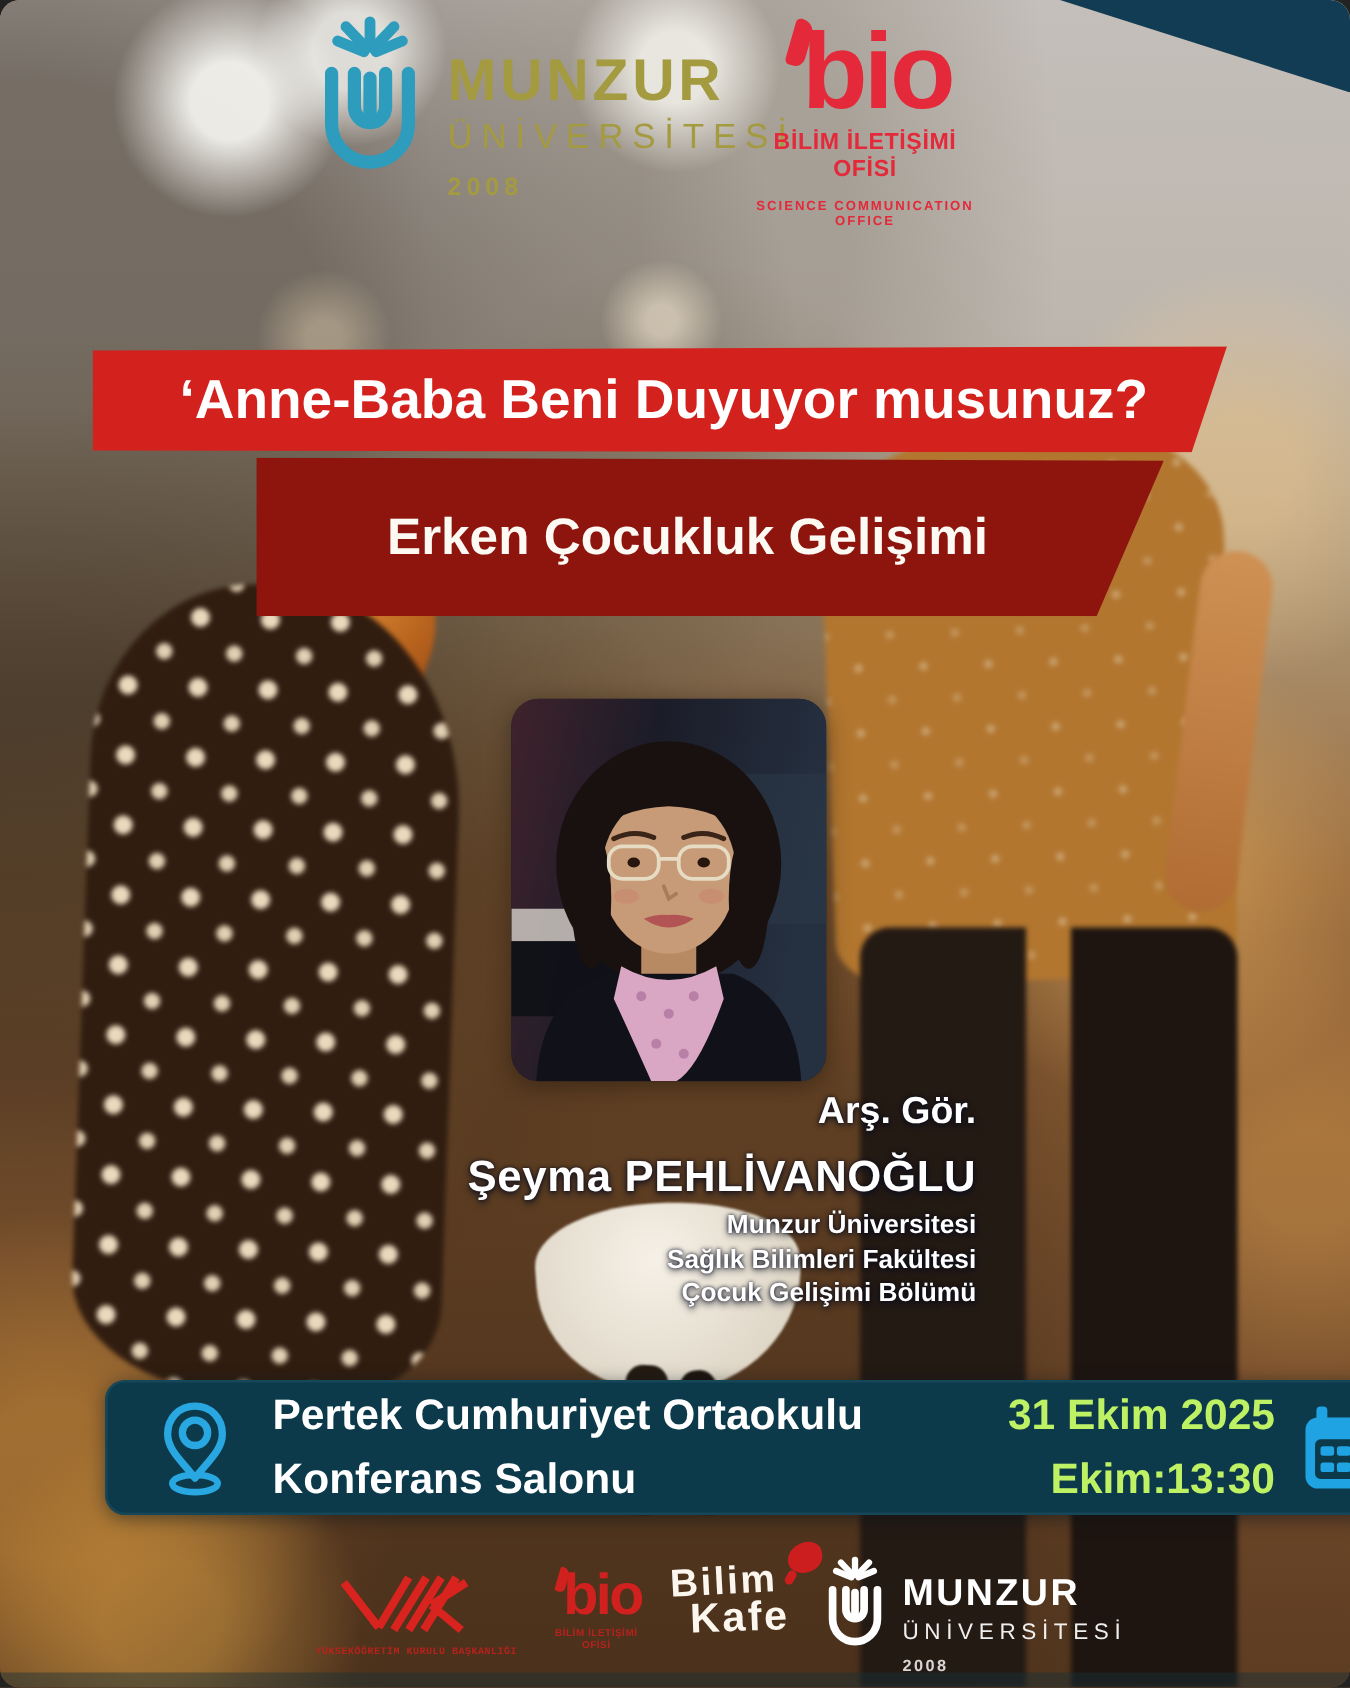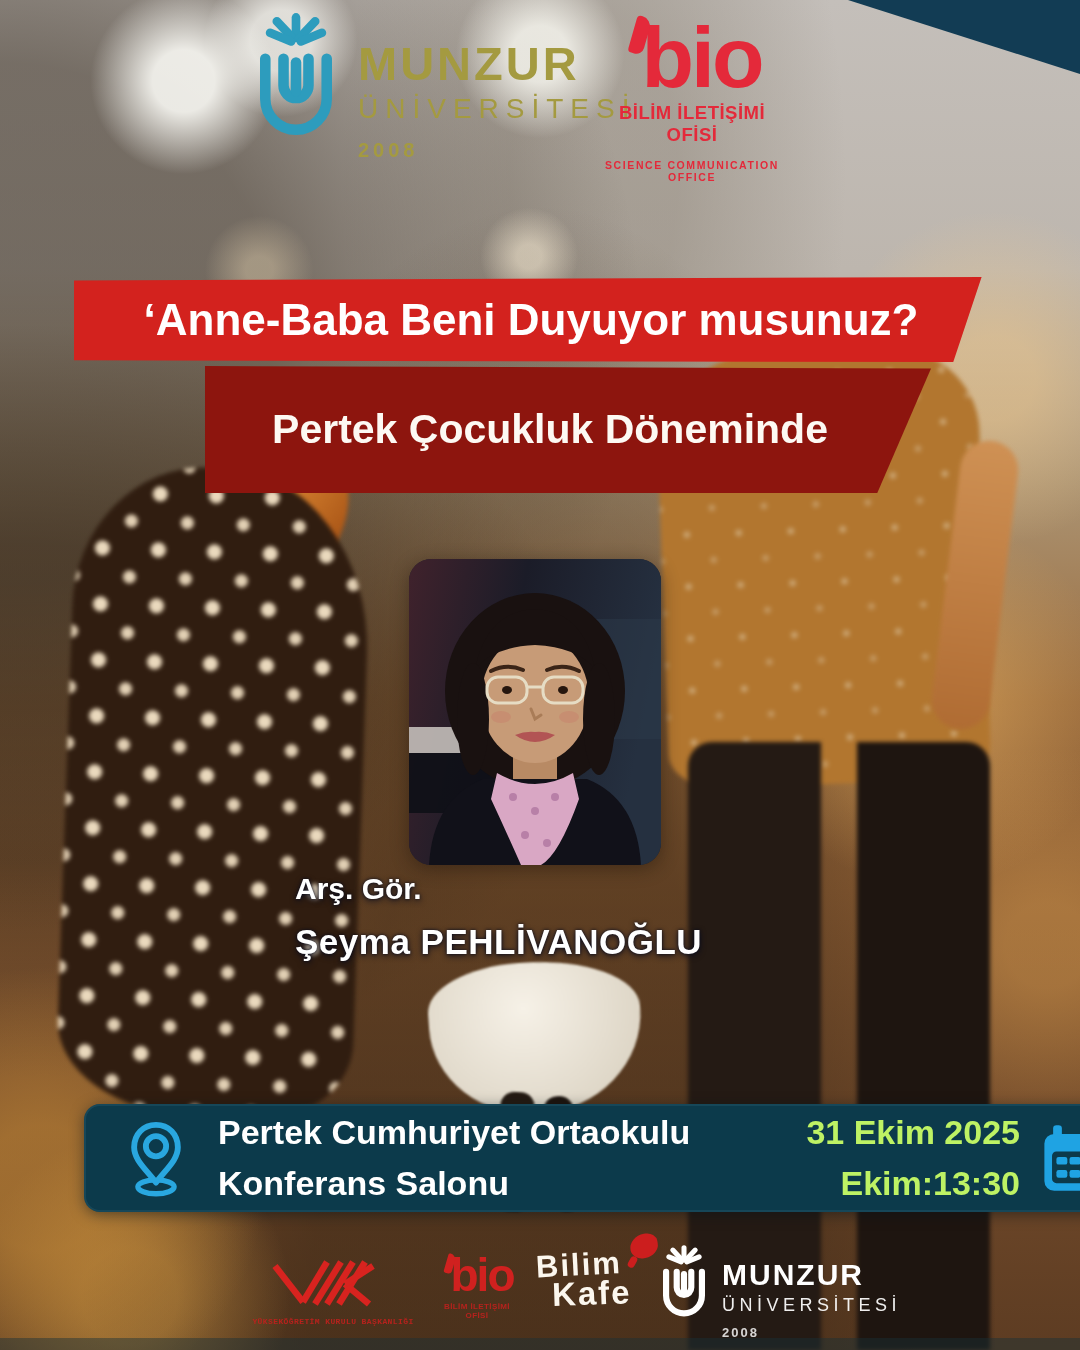--- a/index.html
+++ b/index.html
@@ -1,17 +1,17 @@
 <!DOCTYPE html>
 <html><head>
 <meta charset="utf-8">
 <style>
   html,body{margin:0;padding:0;background:#222;}
   .poster{position:relative;width:1080px;height:1350px;overflow:hidden;
-          font-family:"Liberation Sans",sans-serif;background:#8a6038;}
+          font-family:"Liberation Sans",sans-serif;background:#8a6038;border-radius:16px;}
   .abs{position:absolute;}
 
   
   .bg-base{inset:0;background:linear-gradient(180deg,#c4bfba 0%,#bdb6ae 20%,#ab9372 36%,
             #9a6c3e 52%,#8a5c33 66%,#70492a 84%,#5d3c22 100%);}
   .bg-bokeh{inset:0;background-image:
       radial-gradient(circle at 17% 6%, rgba(255,255,250,.85) 0 2%, transparent 6%),
       radial-gradient(circle at 26% 3%, rgba(255,255,250,.7) 0 2%, transparent 5%),
       radial-gradient(circle at 50% 4%, rgba(255,255,248,.75) 0 2%, transparent 6%),
       radial-gradient(circle at 49% 19%, rgba(250,238,214,.55) 0 1%, transparent 4%),
@@ -78,21 +78,21 @@
   .banner2{left:205px;top:366px;width:726px;height:127px;background:#8d150e;
       clip-path:polygon(0 0,100% 2%,92.6% 100%,0 100%);
       display:flex;flex-direction:column;align-items:center;justify-content:center;
       color:#fdf9f3;font-size:41px;font-weight:800;line-height:1.3;padding-right:36px;box-sizing:border-box;}
 
   
   .photo{left:409px;top:559px;width:252px;height:306px;border-radius:22px;overflow:hidden;
       background:#1c1f2a;box-shadow:0 4px 18px rgba(30,20,10,.45);}
 
   
-  .speaker{left:295px;top:872px;width:500px;text-align:left;color:#ffffff;
+  .speaker{left:281px;top:872px;width:500px;text-align:right;color:#ffffff;
       text-shadow:0 2px 6px rgba(8,12,30,.85),0 0 3px rgba(8,12,30,.9);}
   .speaker-degree{font-size:30px;font-weight:800;}
   .speaker-name{font-size:35px;font-weight:800;letter-spacing:.5px;margin-top:16px;}
   .speaker-line{font-size:21px;font-weight:800;line-height:1.32;}
   .speaker-aff{margin-top:4px;}
 
   
   .infobar{left:64px;top:1104px;width:1052px;height:108px;background:#0c3a4b;border-radius:16px;
       display:flex;align-items:center;box-sizing:border-box;padding:0 26px 0 40px;
       box-shadow:0 3px 14px rgba(10,20,25,.5), inset 0 0 0 2px rgba(50,110,130,.25);margin-left:20px;}
@@ -165,21 +165,21 @@
       <span class="bio-quote"></span><span class="bio-mark">bio</span>
     </div>
     <div class="bio-tr">BİLİM İLETİŞİMİ OFİSİ</div>
     <div class="bio-en">SCIENCE COMMUNICATION OFFICE</div>
   </div>
 
   <div class="abs banner1">
     <span>‘Anne-Baba Beni Duyuyor musunuz?</span>
   </div>
   <div class="abs banner2">
-    <span>Pertek Çocukluk Döneminde</span>
+    <span>Erken Çocukluk Gelişimi</span>
   </div>
 
   <div class="abs photo">
     <svg width="252" height="306" viewBox="0 0 252 306">
       <defs>
         <linearGradient id="pbg" x1="0" y1="0" x2="1" y2="0.25">
           <stop offset="0" stop-color="#40222c"></stop>
           <stop offset="0.45" stop-color="#1b1c28"></stop>
           <stop offset="1" stop-color="#253040"></stop>
         </linearGradient>
@@ -215,20 +215,25 @@
         <circle cx="146" cy="238" r="4"></circle>
           <circle cx="116" cy="276" r="4"></circle>
         <circle cx="138" cy="284" r="4"></circle>
       </g>
     </svg>
   </div>
 
   <div class="abs speaker">
     <div class="speaker-degree">Arş. Gör.</div>
     <div class="speaker-name">Şeyma PEHLİVANOĞLU</div>
+    <div class="speaker-aff">
+      <div class="speaker-line">Munzur Üniversitesi</div>
+      <div class="speaker-line">Sağlık Bilimleri Fakültesi</div>
+      <div class="speaker-line">Çocuk Gelişimi Bölümü</div>
+    </div>
   </div>
 
   <div class="abs infobar">
     <svg width="64" height="80" viewBox="0 0 60 74">
       <ellipse cx="30" cy="64" rx="17" ry="6.5" fill="none" stroke="#29a7e0" stroke-width="5"></ellipse>
       <path d="M30 6 C18 6 9.5 15 9.5 27 C9.5 39 21 48 30 60 C39 48 50.5 39 50.5 27 C50.5 15 42 6 30 6 Z" fill="#0c3a4b" stroke="#29a7e0" stroke-width="5.5" stroke-linejoin="round"></path>
       <circle cx="30" cy="26" r="9.5" fill="none" stroke="#29a7e0" stroke-width="5.5"></circle>
     </svg>
     <div class="venue">
       <div>Pertek Cumhuriyet Ortaokulu</div>

